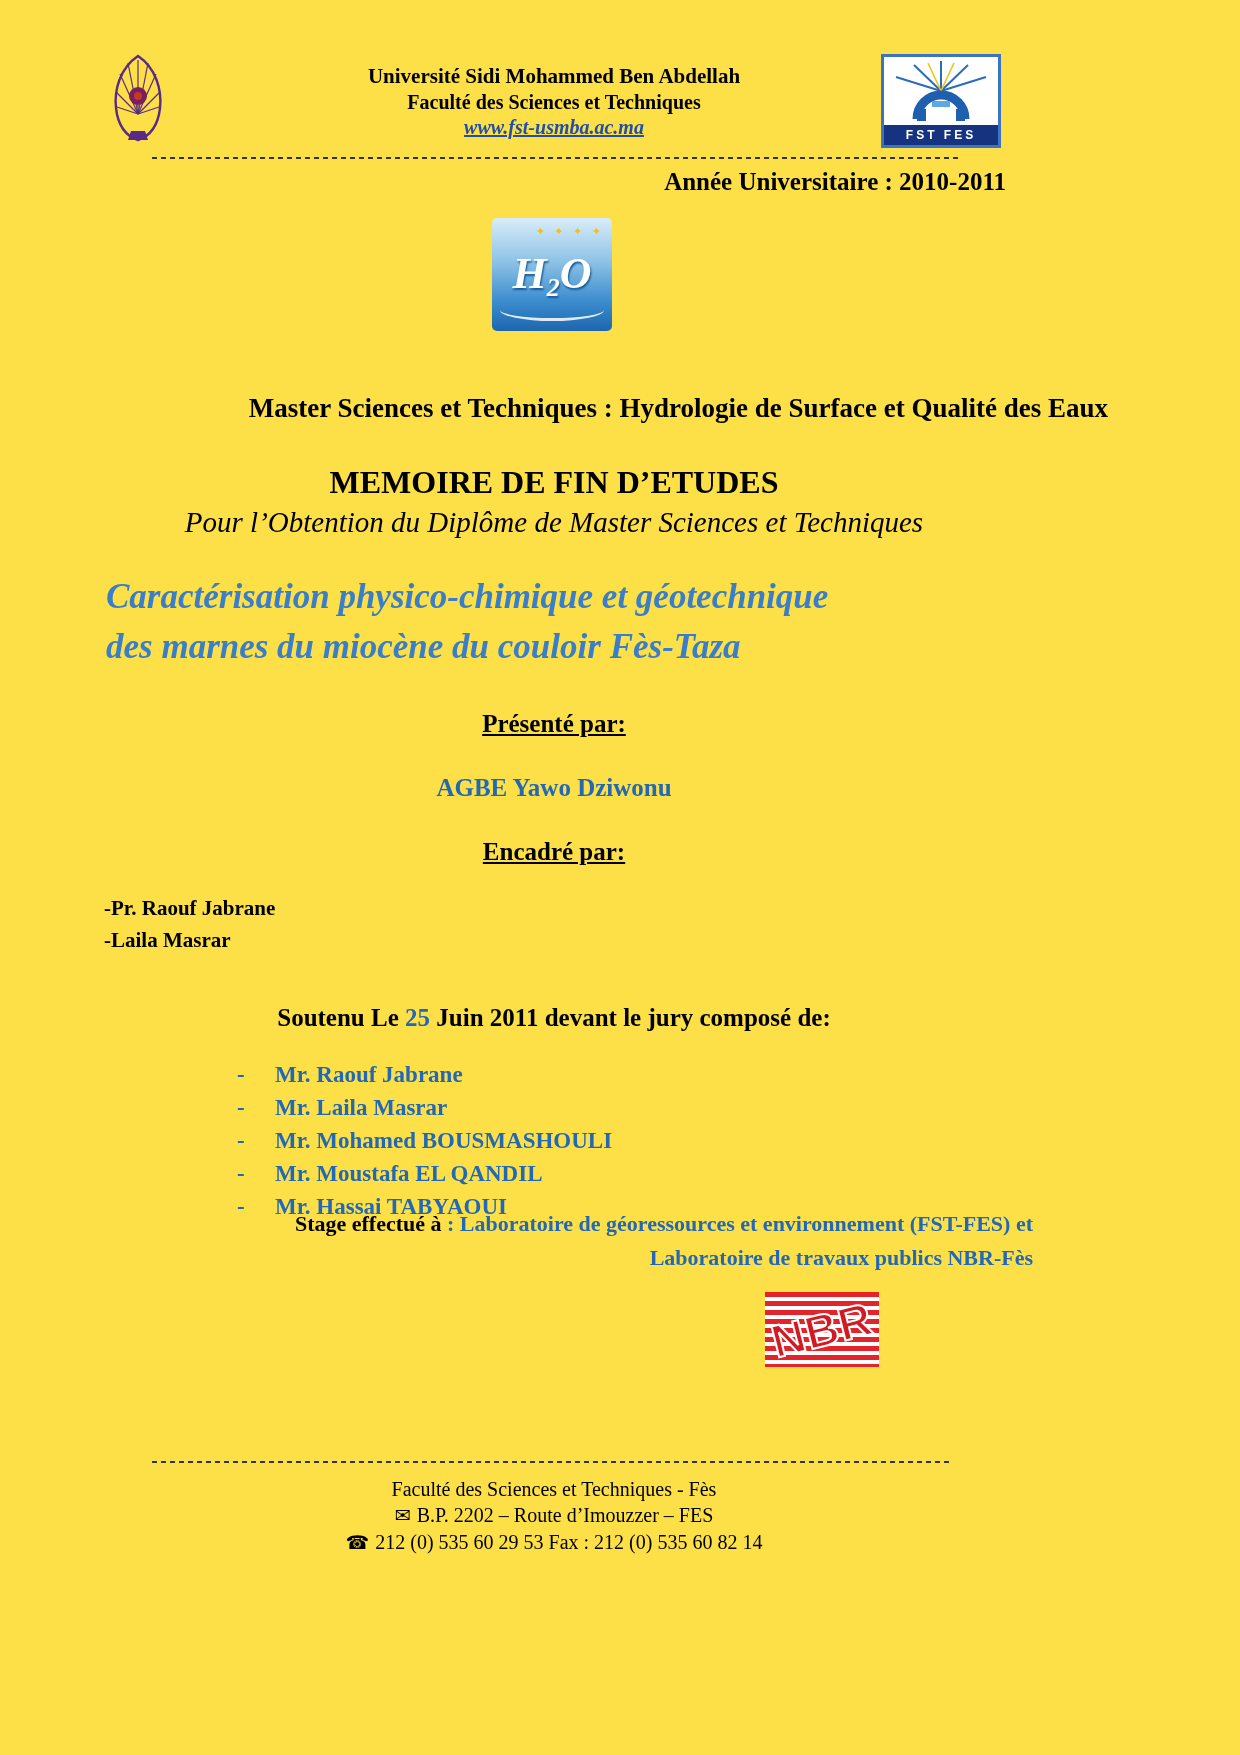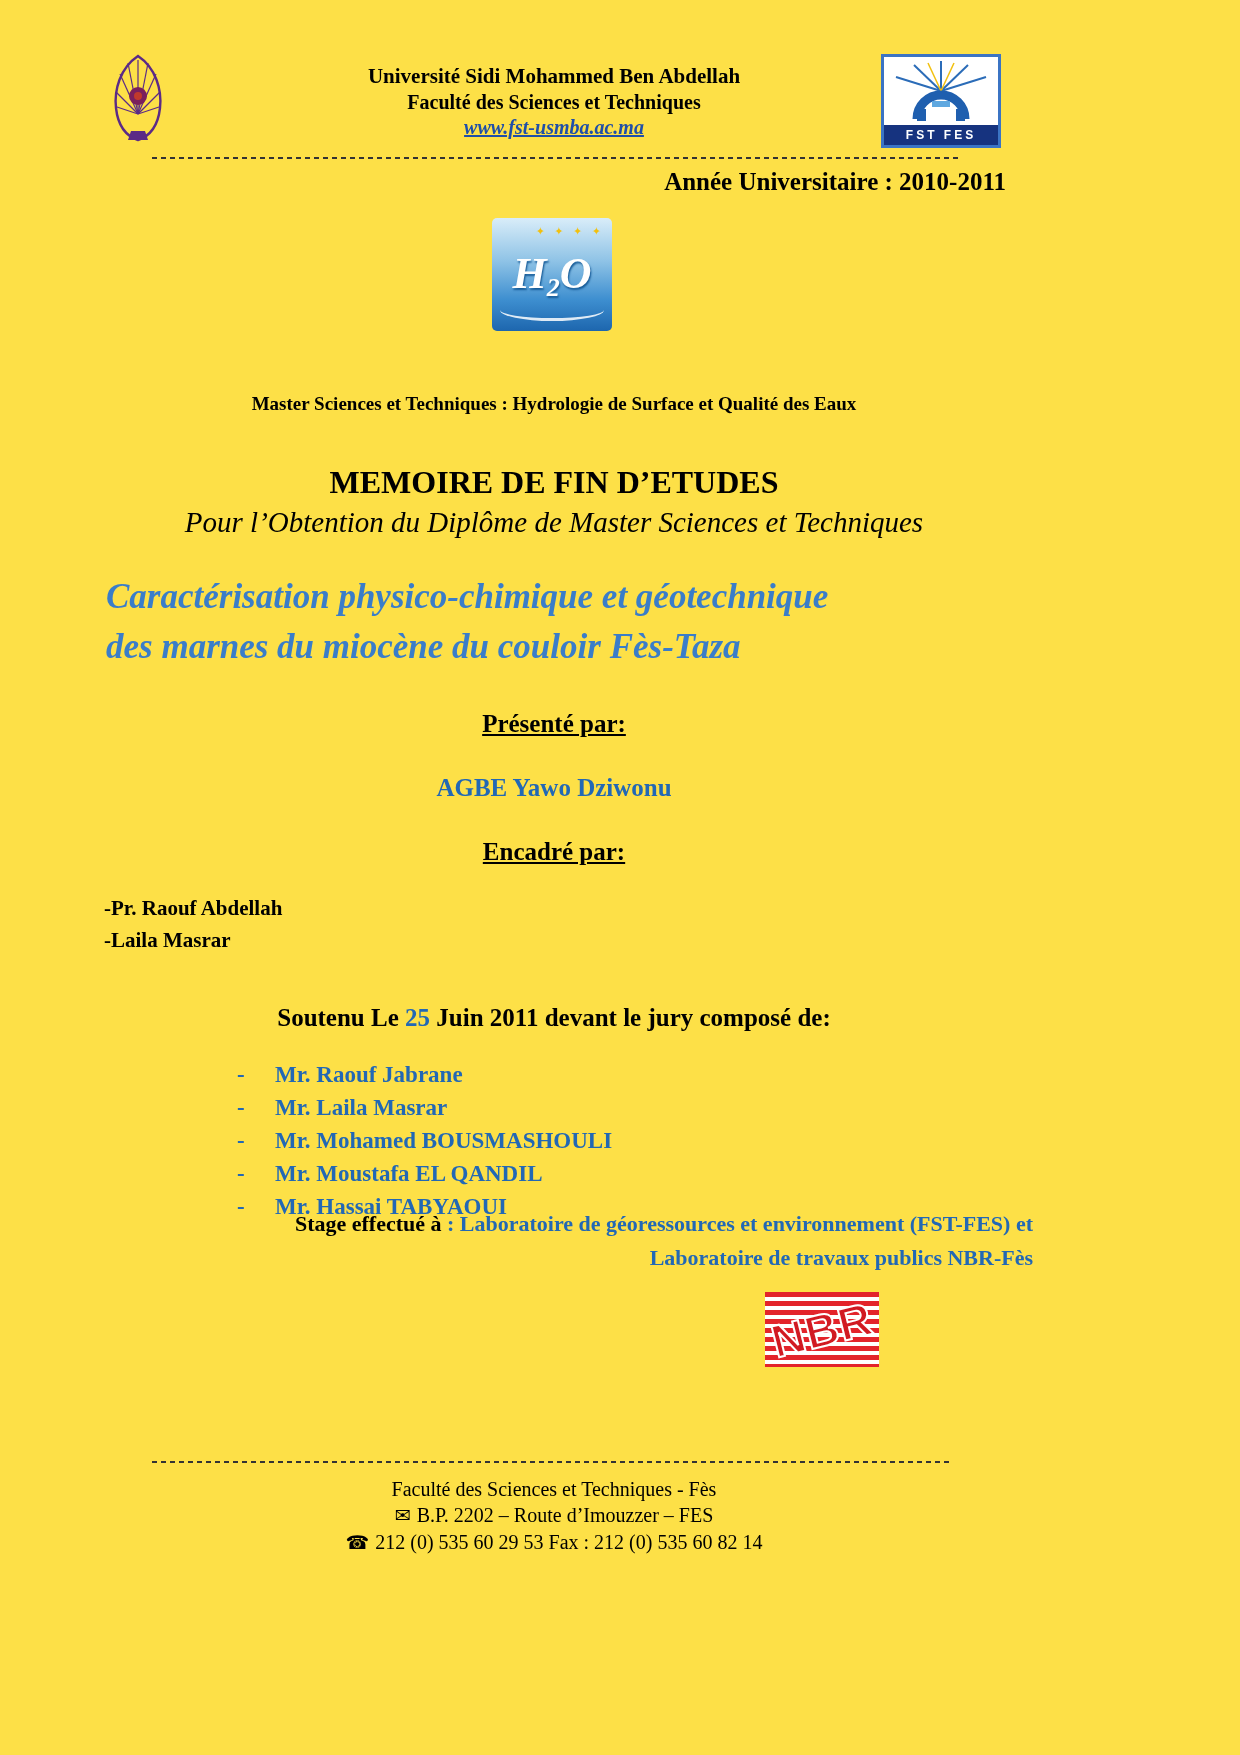--- a/index.html
+++ b/index.html
@@ -34,21 +34,21 @@
   .h2o-stars { position:absolute; top:7px; right:8px; color:#F2C00E; font-size:11px; letter-spacing:3px;
                font-family:"DejaVu Sans",sans-serif; }
   .h2o-text { position:absolute; left:0; top:30px; width:100%; text-align:center; color:#fff;
               font-weight:bold; font-style:italic; font-size:44px; text-shadow:1px 2px 2px #155a97; }
   .h2o-text .sub { font-size:26px; vertical-align:-8px; }
   .h2o-wave { position:absolute; left:8px; bottom:10px; width:104px; height:22px;
               border-bottom:3px solid rgba(255,255,255,.85); border-radius:50%; }
 
   
   .centered { position:absolute; left:0; width:1108px; text-align:center; }
-  .program-line { top:393px; font-size:19px; font-weight:bold; }
+  .program-line { top:393px; font-size:27px; font-weight:bold;text-align:right; }
   .memoire { top:464px; font-size:32px; font-weight:bold; }
   .memoire-sub { top:506px; font-size:29px;font-style:italic; }
   .thesis-title { position:absolute; left:106px; top:572px; width:990px; font-size:35px; font-weight:bold;
                   font-style:italic; color:#3A7DC9; line-height:1.43; }
   .presente { top:710px; font-size:25px; font-weight:bold; }
   .presente span, .encadre span { text-decoration:underline;text-align:center; }
   .author { top:774px; font-size:25px; font-weight:bold; color:#2268B5; }
   .encadre { top:838px; font-size:25px; font-weight:bold; }
 
   .supervisors { position:absolute; left:104px; top:893px; font-size:21px; font-weight:bold; line-height:1.5; }
@@ -144,21 +144,21 @@
   <div class="thesis-title">
     <div>Caractérisation physico-chimique et géotechnique</div>
     <div>des marnes du miocène du couloir Fès-Taza</div>
   </div>
 
   <div class="centered presente"><span>Présenté par:</span></div>
   <div class="centered author">AGBE Yawo Dziwonu</div>
   <div class="centered encadre"><span>Encadré par:</span></div>
 
   <div class="supervisors">
-    <div>-Pr. Raouf Abdellah</div>
+    <div>-Pr. Raouf Jabrane</div>
     <div>-Laila Masrar</div>
   </div>
 
   <div class="centered soutenu">
     <span>Soutenu Le </span><span class="date">25</span><span> Juin 2011  devant le jury composé de:</span>
   </div>
 
   <ul class="jury">
     <li>
         <span class="dash">-</span>

